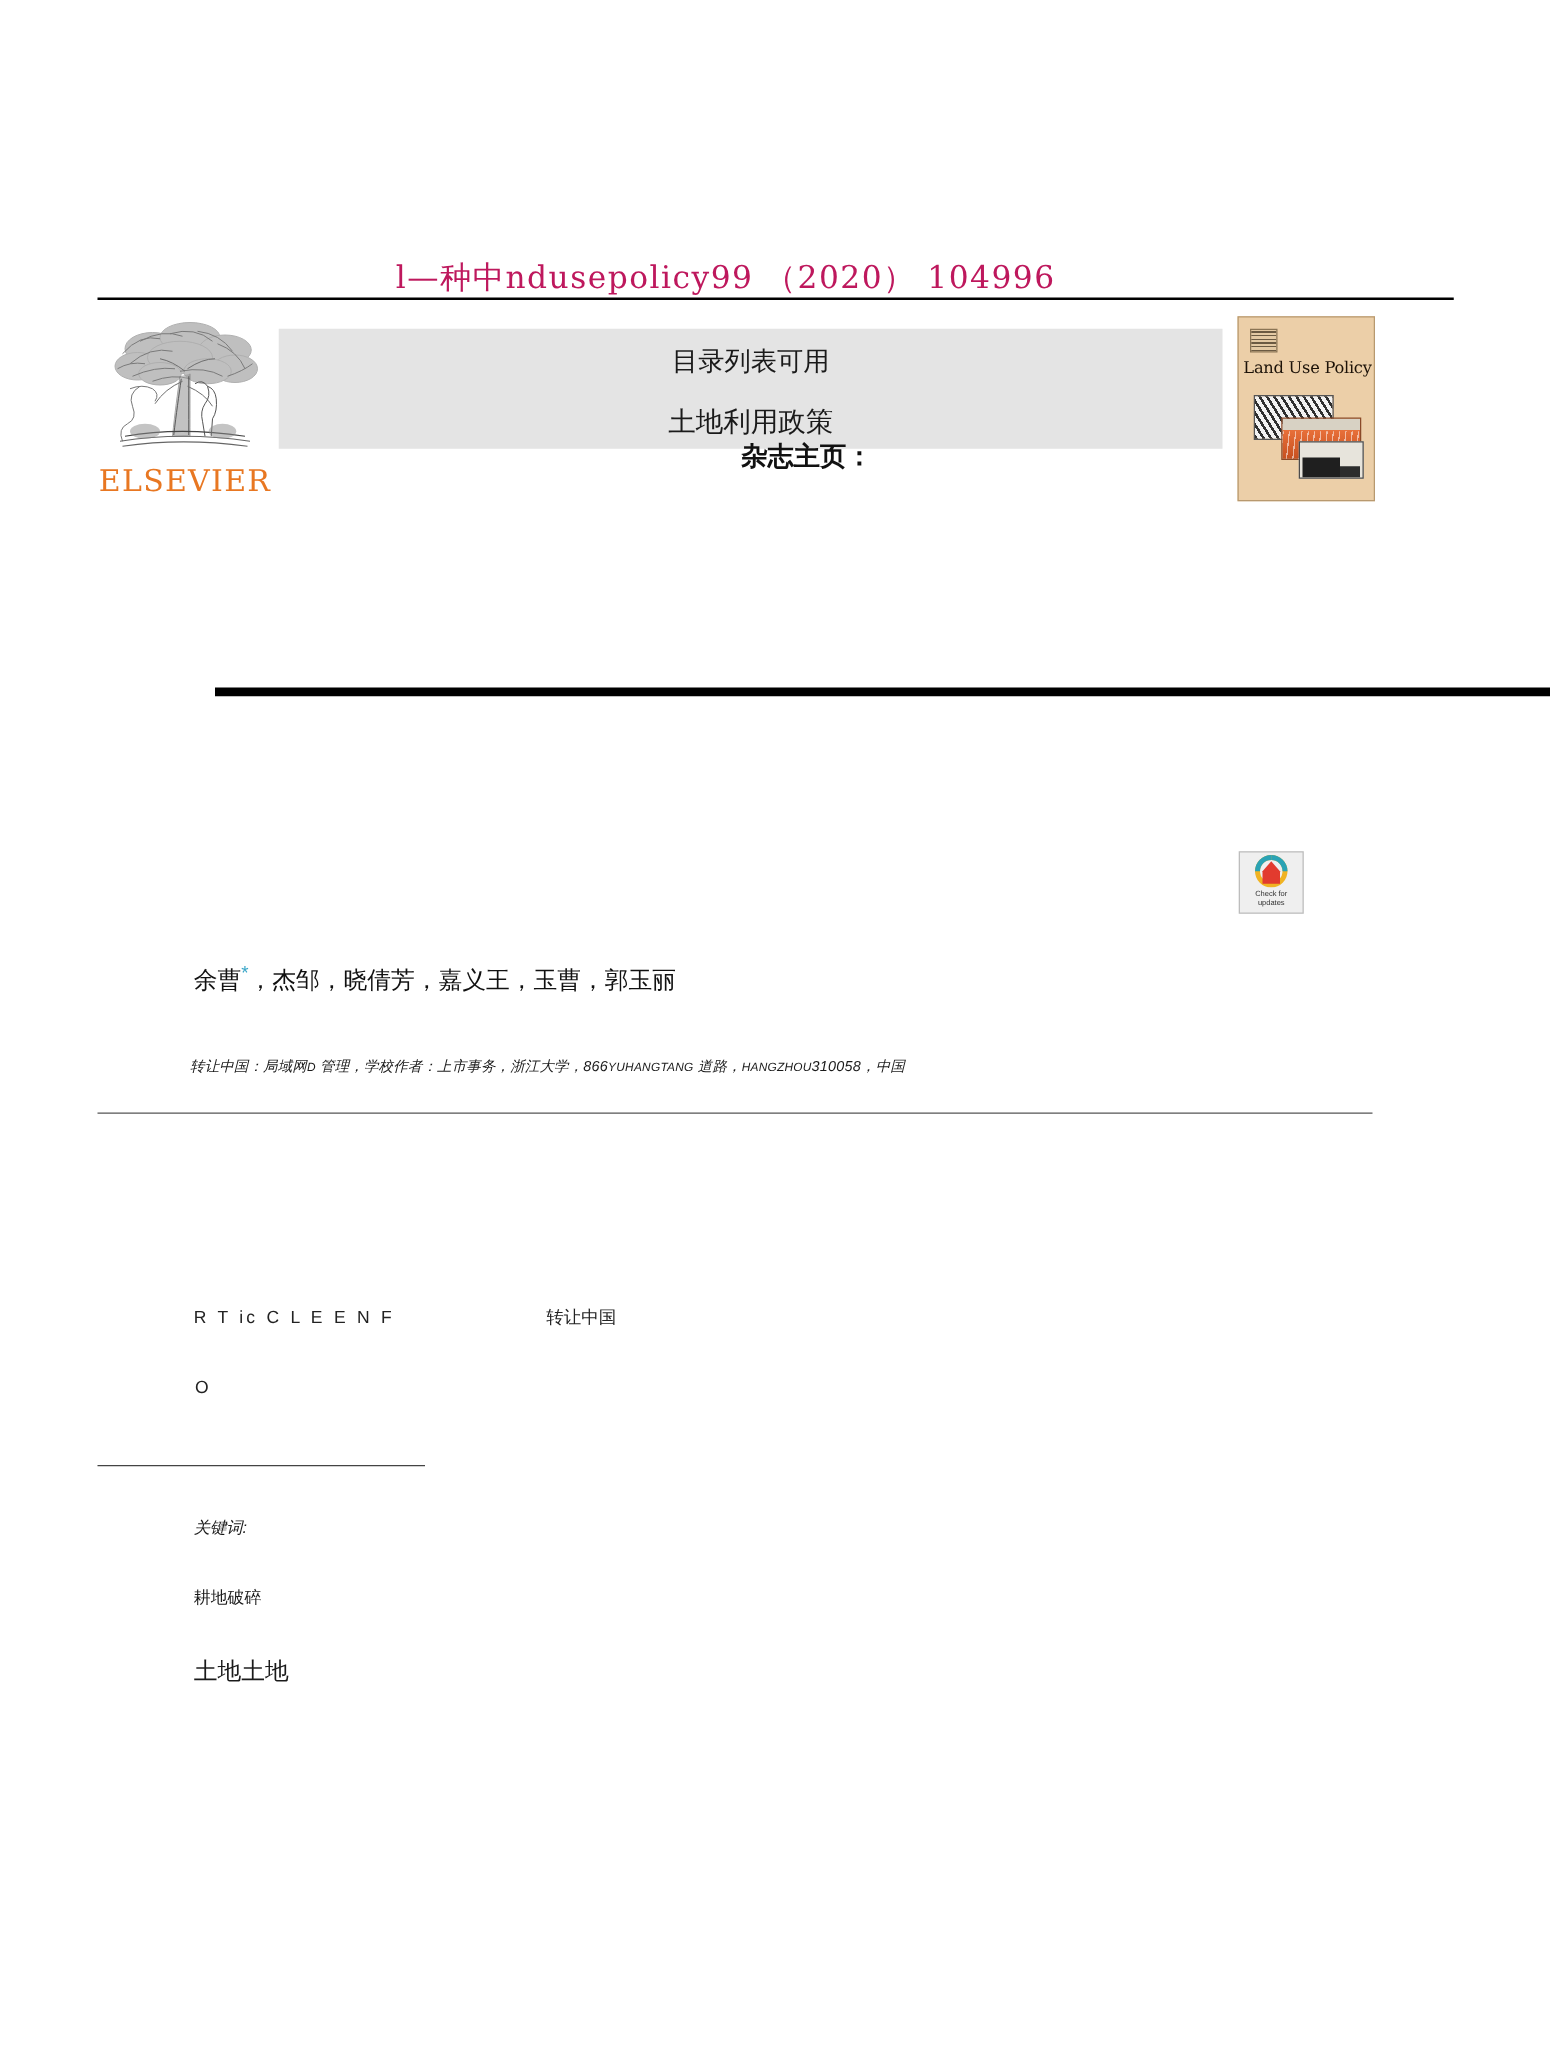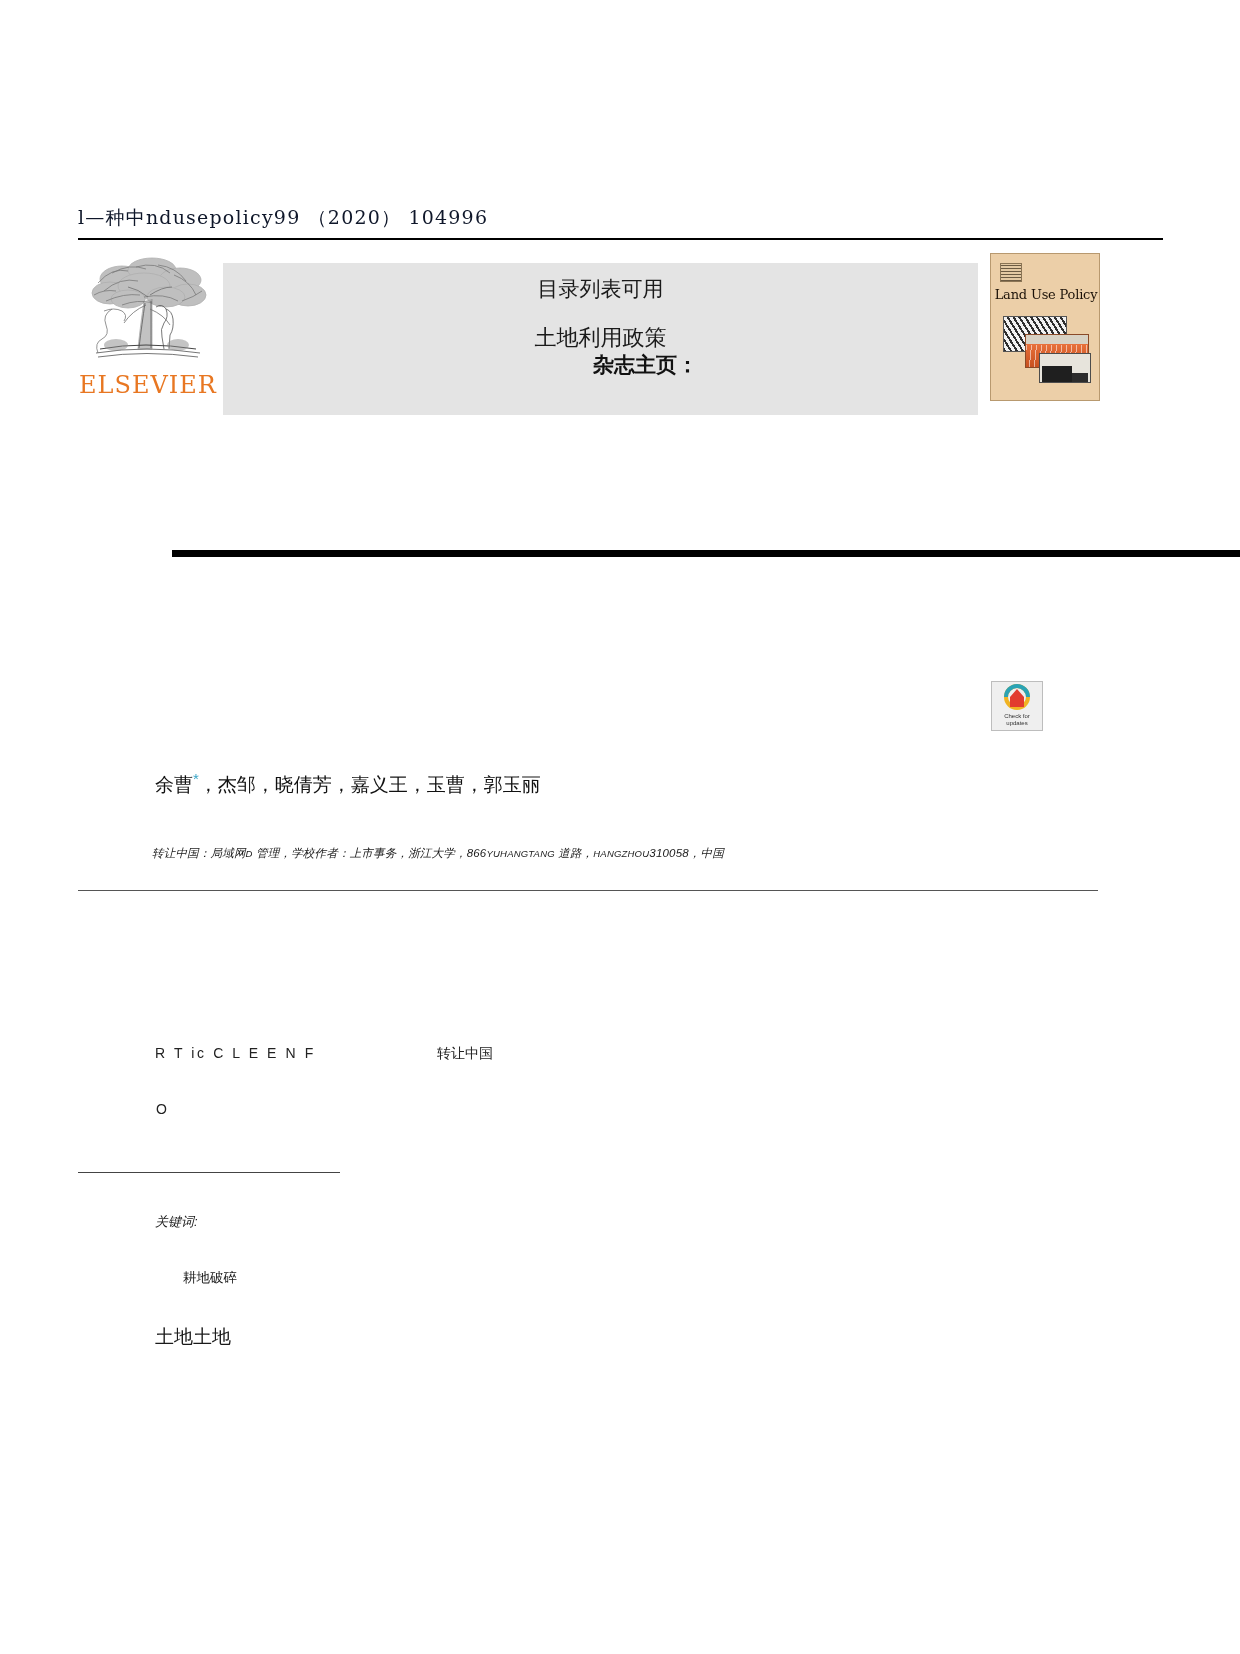--- a/index.html
+++ b/index.html
@@ -20,24 +20,24 @@
     inset: 0;
     background: #ffffff;
   }
 
   
   .runhead {
     position: absolute;
     left: 78px;
     top: 205px;
     width: 1005px;
-    text-align: left;
-    color: #0f172a;
+    text-align: center;
+    color: #be185d;
     font-family: "DejaVu Serif", serif;
-    font-size: 19px;
+    font-size: 25px;
     letter-spacing: 1.2px;
     white-space: nowrap;
   }
   .runhead-rule {
     position: absolute;
     left: 78px;
     top: 238px;
     width: 1085px;
     height: 2px;
     background: #000000;
@@ -75,21 +75,21 @@
     font-family: "DejaVu Serif", serif;
     font-size: 24px;
     letter-spacing: 1px;
     font-weight: 400;
   }
   .grayband {
     position: absolute;
     left: 145px;
     top: 10px;
     width: 755px;
-    height: 152px;
+    height: 96px;
     background: #e4e4e4;
   }
   .band-line1 {
     position: absolute;
     left: 0;
     top: 12px;
     width: 755px;
     text-align: center;
     font-family: "DejaVu Serif", serif;
     font-size: 21px;
@@ -310,21 +310,20 @@
     font-size: 13px;
     color: #1a1a1a;
   }
   .kw-1 {
     position: absolute;
     left: 155px;
     top: 1269px;
     font-family: "Liberation Sans", sans-serif;
     font-size: 13.5px;
     color: #1a1a1a;
-    margin-left: 28px;
   }
   .kw-2 {
     position: absolute;
     left: 155px;
     top: 1324px;
     font-family: "Liberation Sans", sans-serif;
     font-size: 19px;
     color: #1a1a1a;
   }
 </style>

